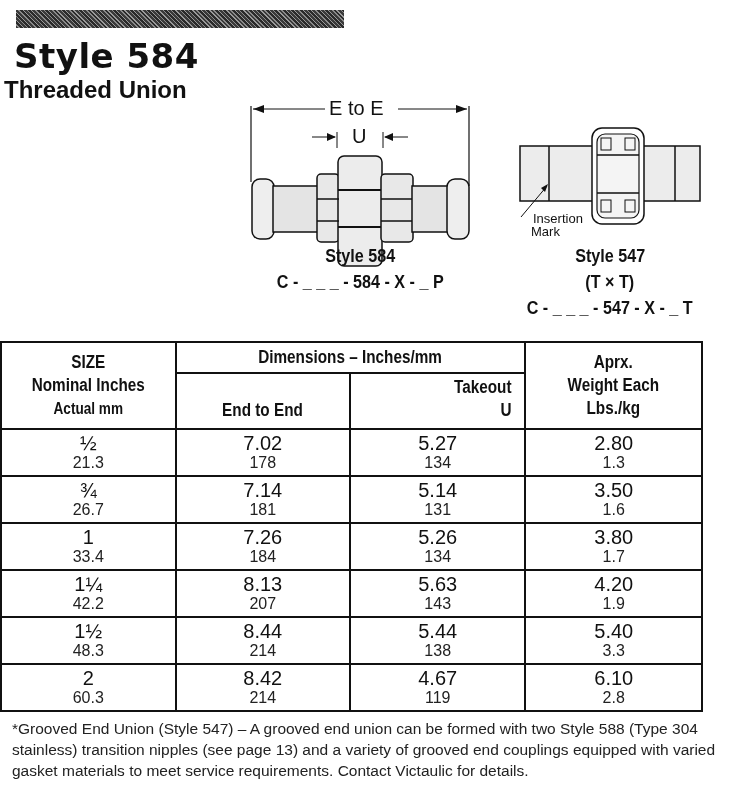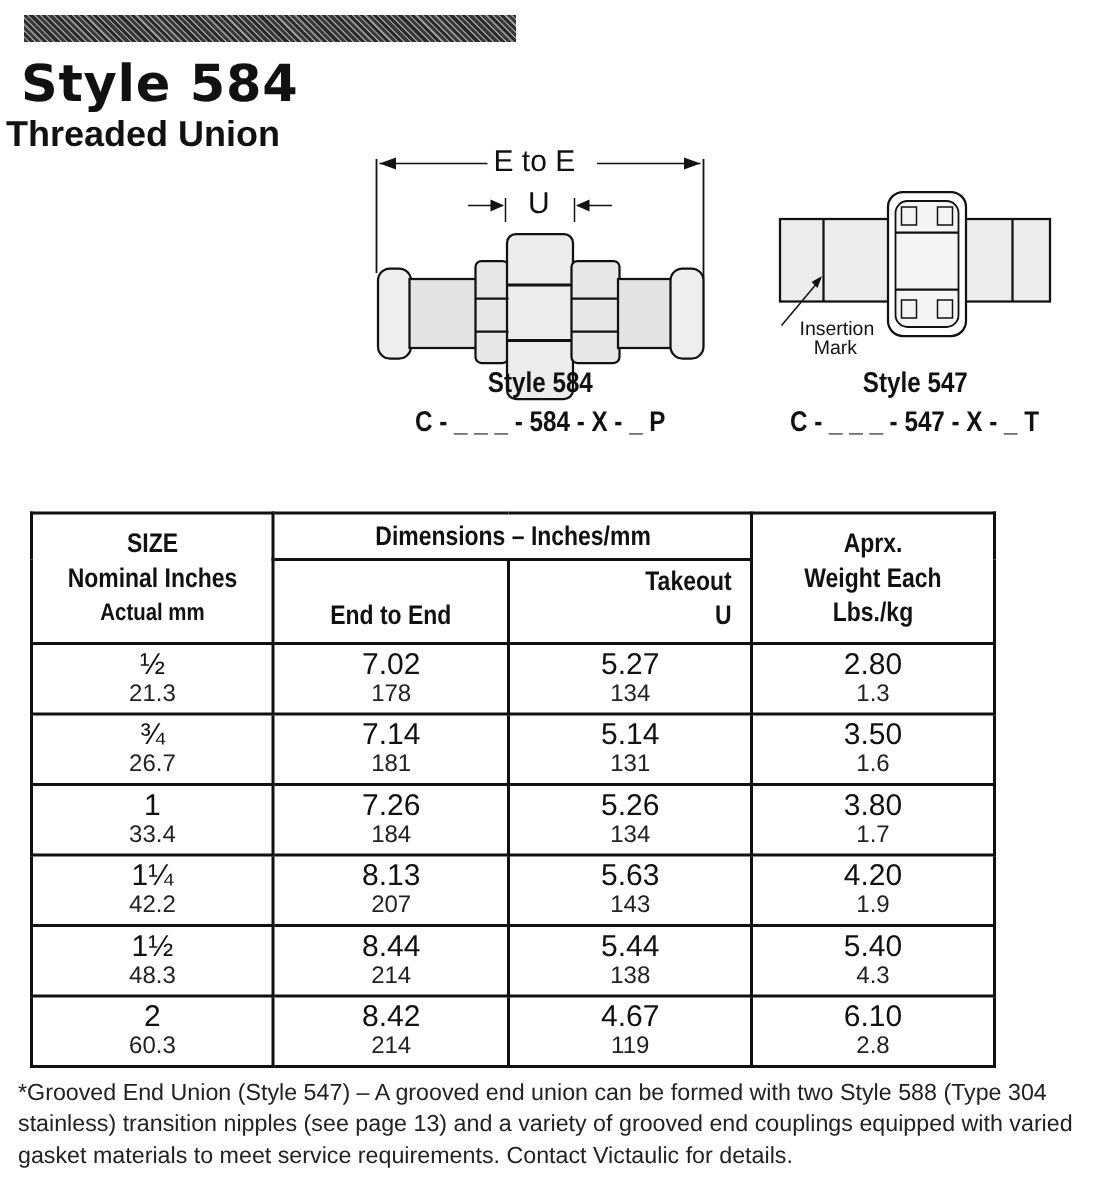--- a/index.html
+++ b/index.html
@@ -5,21 +5,21 @@
   html, body { margin:0; padding:0; background:#ffffff; }
   body { width:731px; height:793px; position:relative; overflow:hidden; font-family:"Liberation Sans", sans-serif; color:#111; }
   .abs { position:absolute; }
   .topbar { left:16px; top:10px; width:328px; height:18px;
     background: repeating-linear-gradient(45deg,#3a3a3a 0 2px,#8a8a8a 2px 3px,#2a2a2a 3px 5px,#9a9a9a 5px 6px); }
   .title { left:14px; top:36px; font-size:34px; font-weight:900; letter-spacing:0.5px; font-family:"DejaVu Sans", sans-serif; }
   .subtitle { left:4px; top:76px; font-size:24px; font-weight:bold; font-family:"Liberation Sans", sans-serif; }
   .cond { font-family:"Liberation Sans Narrow","Liberation Sans", sans-serif; font-weight:bold; transform:scaleX(0.85); transform-origin:center; display:inline-block; }
   .caption { text-align:center; font-size:19px; font-weight:bold; line-height:26px; }
   .dimlabel { font-size:20px; background:#fff; padding:0 2px; }
-  table.spec { position:absolute; left:20px; top:341px; width:644px; border-collapse:collapse; }
+  table.spec { position:absolute; left:0; top:341px; width:703px; border-collapse:collapse; }
   table.spec th, table.spec td { border:2.5px solid #111; text-align:center; padding:0; }
   table.spec th { font-weight:bold; font-size:18px; line-height:23px; }
   table.spec td { height:45px; font-size:18px; line-height:20px; }
   .big { font-size:20px; display:block; }
   .small { font-size:16px; display:block; color:#222; }
   .foot { left:12px; top:718px; width:710px; font-size:15.5px; line-height:21px; color:#222; }
 </style>
 </head>
 <body>
 
@@ -60,21 +60,21 @@
     <rect x="207" y="85" width="22" height="60" rx="8" fill="#eee" stroke="#111" stroke-width="1.5"></rect>
   </svg>
   <span class="abs dimlabel" style="left:87px; top:3px;">E to E</span>
   <span class="abs" style="left:112px; top:31px; font-size:20px;">U</span>
 </div>
 <div class="abs caption" style="left:250px; top:243px; width:220px;">
   <div><span class="cond">Style 584</span></div>
   <div><span class="cond">C - _ _ _ - 584 - X - _ P</span></div>
 </div>
 
-<div class="abs" style="left:515px; top:120px; width:200px; height:120px;text-align:center;">
+<div class="abs" style="left:515px; top:120px; width:200px; height:120px;">
   <svg width="200" height="120" viewBox="0 0 200 120">
     <rect x="5" y="26" width="180" height="55" fill="#ececec" stroke="#111" stroke-width="1.5"></rect>
     <line x1="34" y1="26" x2="34" y2="81" stroke="#111" stroke-width="1.5"></line>
     <line x1="160" y1="26" x2="160" y2="81" stroke="#111" stroke-width="1.5"></line>
     <rect x="77" y="8" width="52" height="96" rx="10" fill="#fff" stroke="#111" stroke-width="1.5"></rect>
     <rect x="82" y="14" width="42" height="84" rx="8" fill="#f4f4f4" stroke="#111" stroke-width="1.2"></rect>
     <line x1="82" y1="35" x2="124" y2="35" stroke="#111" stroke-width="1.5"></line>
     <line x1="82" y1="73" x2="124" y2="73" stroke="#111" stroke-width="1.5"></line>
     <rect x="86" y="18" width="10" height="12" fill="none" stroke="#111" stroke-width="1"></rect>
     <rect x="110" y="18" width="10" height="12" fill="none" stroke="#111" stroke-width="1"></rect>
@@ -83,20 +83,21 @@
     <line x1="6" y1="97" x2="32" y2="66" stroke="#111" stroke-width="1"></line>
     <polygon points="33,64 26,68 30,72" fill="#111"></polygon>
   </svg>
   <div class="abs" style="left:18px; top:92px; font-size:13px; line-height:13px;">
     <div>Insertion</div>
     <div style="margin-left:-2px;">Mark</div>
   </div>
 </div>
 <div class="abs caption" style="left:500px; top:243px; width:220px;">
   <div><span class="cond">Style 547</span></div>
+  <div><span class="cond">(T × T)</span></div>
   <div><span class="cond">C - _ _ _ - 547 - X - _ T</span></div>
 </div>
 
 <table class="spec">
   <colgroup>
     <col style="width:175px">
       <col style="width:175px">
       <col style="width:176px">
       <col style="width:177px">
   </colgroup>
@@ -207,21 +208,21 @@
       <td>
           <span class="big">8.44</span>
           <span class="small">214</span>
         </td>
       <td>
           <span class="big">5.44</span>
           <span class="small">138</span>
         </td>
       <td>
           <span class="big">5.40</span>
-          <span class="small">4.3</span>
+          <span class="small">3.3</span>
         </td>
     </tr>
     <tr>
       <td>
           <span class="big">2</span>
           <span class="small">60.3</span>
         </td>
       <td>
           <span class="big">8.42</span>
           <span class="small">214</span>

